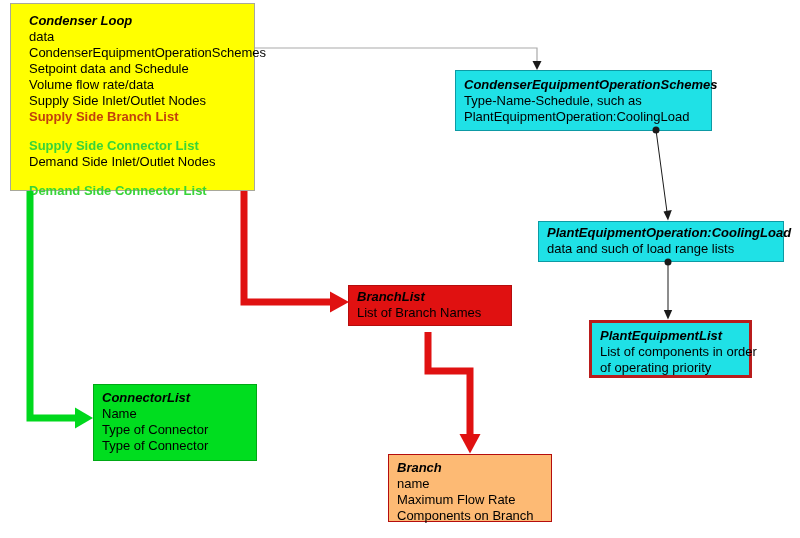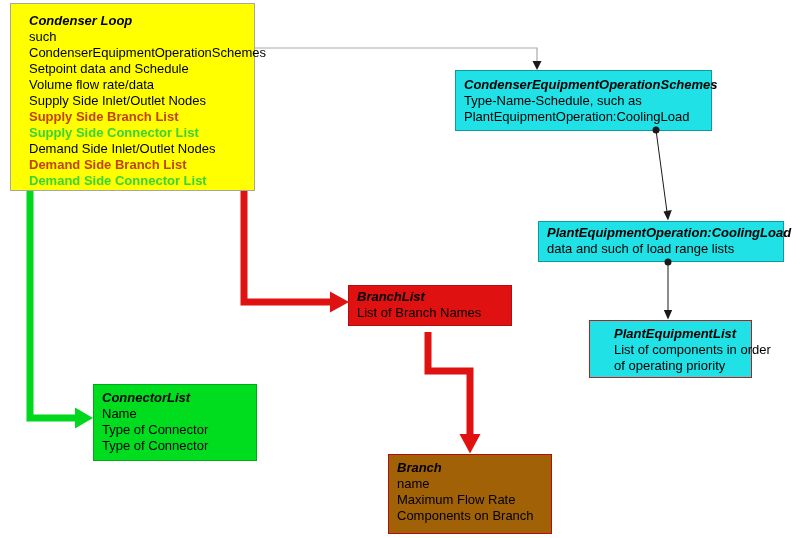--- a/index.html
+++ b/index.html
@@ -20,80 +20,79 @@
     z-index: 2;
   }
   .title {
     display: block;
     font-weight: bold;
     font-style: italic;
     white-space: nowrap;
   }
   .line { display: block; white-space: nowrap; }
   .line--red   { color: #c2410c; font-weight: bold; }
-  .line--green { color: #38d438; font-weight: bold; }
+  .line--green { color: #38d438; font-weight: bold; margin-top: 13px; }
 
   .node--condenser {
     left: 10px; top: 3px; width: 245px; height: 188px;
     background: #ffff00; border: 1px solid #a8a89a;
     padding: 9px 2px 6px 18px;
   }
   .node--schemes {
     left: 455px; top: 70px; width: 257px; height: 61px;
     background: #1fe1e6; border: 1px solid #0d9aa4;
     padding: 6px 2px 4px 8px;
   }
   .node--coolingload {
     left: 538px; top: 221px; width: 246px; height: 41px;
     background: #1fe1e6; border: 1px solid #0d9aa4;
     padding: 3px 2px 3px 8px;
   }
   .node--equiplist {
     left: 589px; top: 320px; width: 163px; height: 58px;
-    background: #1fe1e6; border: 1px solid #b91c1c;
-    padding: 5px 2px 4px 24px;
+    background: #1fe1e6; border: 3px solid #b91c1c;
+    padding: 5px 2px 4px 8px;
   }
   .node--branchlist {
     left: 348px; top: 285px; width: 164px; height: 41px;
     background: #e01111; border: 1px solid #b50d0d;
     padding: 3px 2px 3px 8px;
   }
   .node--connectorlist {
     left: 93px; top: 384px; width: 164px; height: 77px;
     background: #00dd1f; border: 1px solid #00a915;
     padding: 5px 2px 19px 8px;
   }
   .node--branch {
-    left: 388px; top: 454px; width: 164px; height: 80px;
-    background: #a16207; border: 1px solid #b50d0d;
+    left: 388px; top: 454px; width: 164px; height: 68px;
+    background: #fdba74; border: 1px solid #b50d0d;
     padding: 5px 2px 4px 8px;
   }
   .connector-layer {
     position: absolute;
     left: 0; top: 0; width: 800px; height: 538px;
     z-index: 3;
     pointer-events: none;
   }
 </style>
 </head>
 <body>
 
 <div class="canvas">
 
   <div class="node node--condenser">
     <span class="title">Condenser Loop</span>
-    <span class="line">such</span>
+    <span class="line">data</span>
     <span class="line">CondenserEquipmentOperationSchemes</span>
     <span class="line">Setpoint data and Schedule</span>
     <span class="line">Volume flow rate/data</span>
     <span class="line">Supply Side Inlet/Outlet Nodes</span>
     <span class="line line--red">Supply Side Branch List</span>
     <span class="line line--green">Supply Side Connector List</span>
     <span class="line">Demand Side Inlet/Outlet Nodes</span>
-    <span class="line line--red">Demand Side Branch List</span>
     <span class="line line--green">Demand Side Connector List</span>
   </div>
 
   <div class="node node--schemes">
     <span class="title">CondenserEquipmentOperationSchemes</span>
     <span class="line">Type-Name-Schedule, such as</span>
     <span class="line">PlantEquipmentOperation:CoolingLoad</span>
   </div>
 
   <div class="node node--coolingload">

